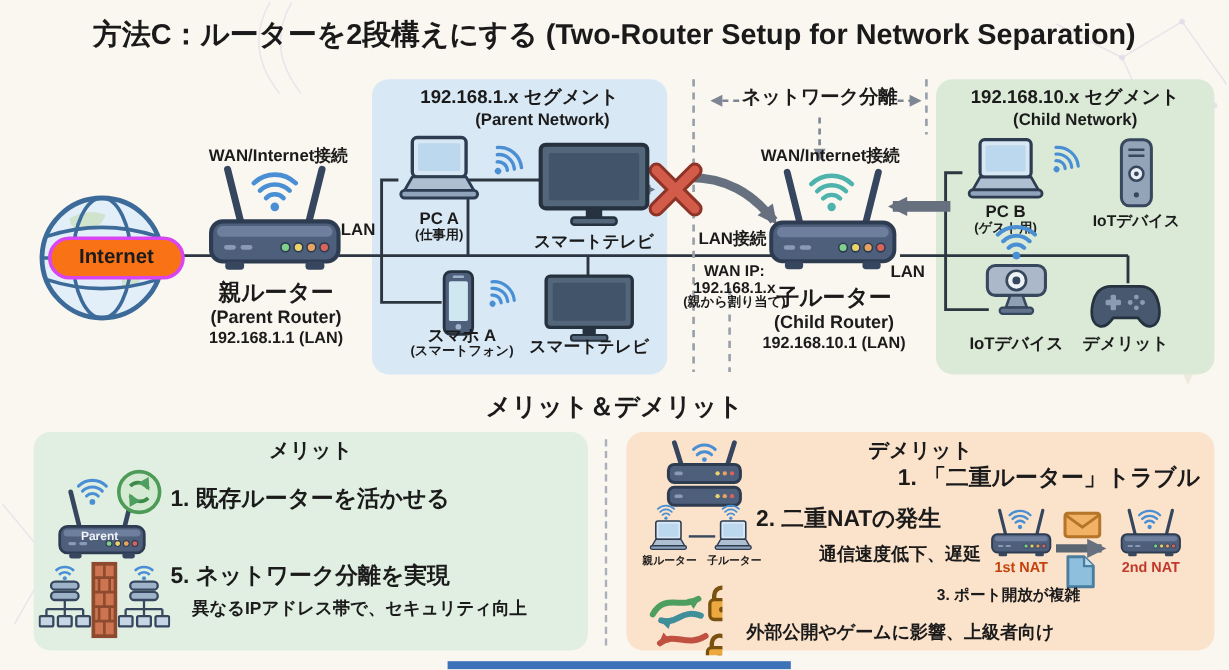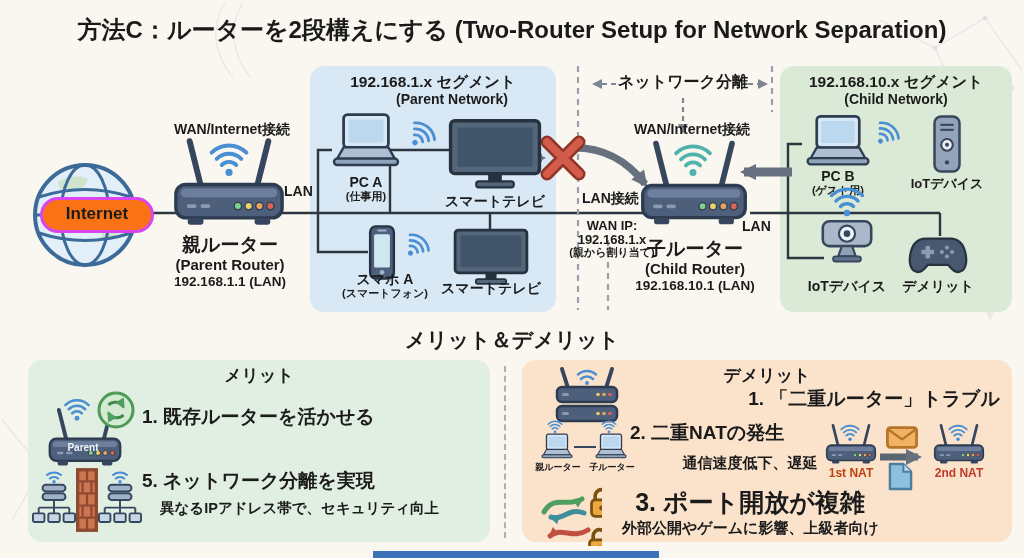--- a/index.html
+++ b/index.html
@@ -408,18 +408,18 @@
     <div class="lbl" style="left:106px;top:48px;width:62px;font-size:12px;color:#c0392b">2nd NAT</div>
   </div>
 
   <svg class="abs" style="left:538px;top:486px" width="64" height="60" viewBox="0 0 64 60">
     <path d="M6 26 C16 8 30 22 44 13" fill="none" stroke="#4e9e5f" stroke-width="5" stroke-linecap="round" marker-end="url(#mk-green)"></path>
     <path d="M46 27 C30 21 26 35 13 31" fill="none" stroke="#3f8f9b" stroke-width="5" stroke-linecap="round" marker-end="url(#mk-teal)"></path>
     <path d="M50 44 C34 54 24 40 12 50" fill="none" stroke="#c0503f" stroke-width="5" stroke-linecap="round" marker-end="url(#mk-red)"></path>
     <use href="#sym-lock" transform="translate(46,0) scale(0.55)"></use>
     <use href="#sym-lock" transform="translate(44,40) scale(0.55)"></use>
   </svg>
-  <div class="lbl" style="left:600px;top:488px;width:300px;font-size:25px;text-align:center">3. ポート開放が複雑</div>
+  <div class="lbl" style="left:600px;top:488px;width:300px;font-size:13px;text-align:right">3. ポート開放が複雑</div>
   <div class="lbl" style="left:622px;top:519px;width:330px;font-size:15px;text-align:left">外部公開やゲームに影響、上級者向け</div>
 
   <div class="abs" style="left:373px;top:551px;width:286px;height:7px;background:#3b72b8"></div>
 
 </div>
 
 </body></html>

